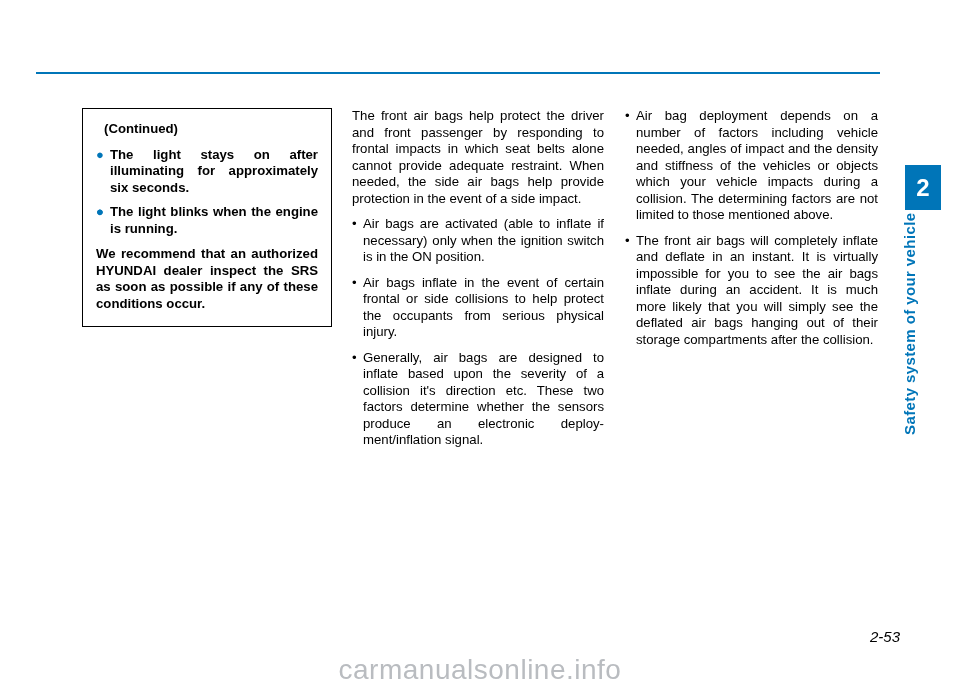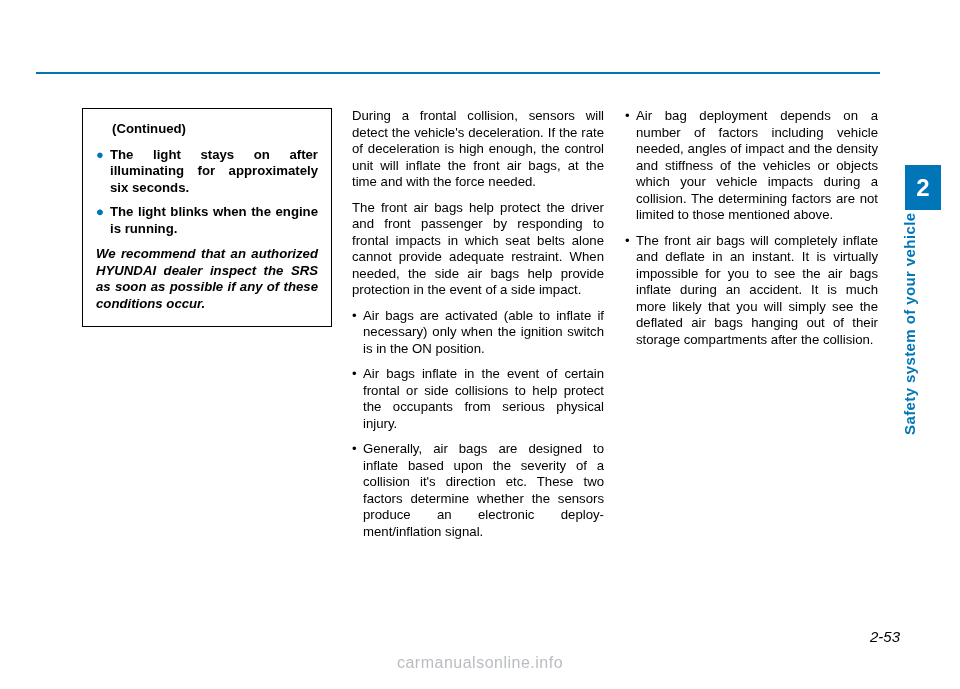--- a/index.html
+++ b/index.html
@@ -75,21 +75,21 @@
 
   .notebox {
     border: 1px solid #000000;
     box-sizing: border-box;
     width: 250px;
     padding: 12px 13px 14px 13px;
   }
   .nb-title {
     font-size: 13.2px;
     font-weight: bold;
-    margin: 0 0 9px 16px;
+    margin: 0 0 9px 8px;
     text-align: left;
   }
   .bullet-line {
     position: relative;
     padding-left: 14px;
     margin-bottom: 8px;
     font-weight: bold;
     text-align: justify;
   }
   .bullet-line .dot {
@@ -97,21 +97,20 @@
     left: 0;
     top: 0px;
     color: #0075b8;
     font-size: 13px;
     line-height: 16.5px;
   }
   .nb-final {
     font-weight: bold;
     text-align: justify;
     margin-top: 9px;
-    font-style: italic;
   }
 
   p.para {
     margin: 0 0 9px 0;
   }
   .li {
     position: relative;
     padding-left: 11px;
     margin-bottom: 9px;
     text-align: justify;
@@ -132,21 +131,21 @@
     font-size: 15px;
     color: #000000;
     font-style: italic;
   }
   .watermark {
     position: absolute;
     left: 0;
     top: 654px;
     width: 960px;
     text-align: center;
-    font-size: 16px;
+    font-size: 28px;
     color: #b9bcc0;
     letter-spacing: 0.5px;
   }
 </style>
 </head>
 <body>
 
 <div class="page">
 
   <div class="top-rule"></div>
@@ -170,21 +169,20 @@
       <div class="bullet-line">
         <span class="dot">●</span>
         <span>The light blinks when the engine is running.</span>
       </div>
 
       <div class="nb-final">We recommend that an authorized HYUNDAI dealer inspect the SRS as soon as possible if any of these conditions occur.</div>
     </div>
   </div>
 
   <div class="col col2">
-    <p class="para">During a frontal collision, sensors will detect the vehicle's deceleration. If the rate of deceleration is high enough, the control unit will inflate the front air bags, at the time and with the force needed.</p>
     <p class="para">The front air bags help protect the driver and front passenger by responding to frontal impacts in which seat belts alone cannot provide adequate restraint. When needed, the side air bags help provide protection in the event of a side impact.</p>
 
     <div class="li">
       <span class="d">•</span>
       <span>Air bags are activated (able to inflate if necessary) only when the ignition switch is in the ON position.</span>
     </div>
     <div class="li">
       <span class="d">•</span>
       <span>Air bags inflate in the event of certain frontal or side collisions to help protect the occupants from serious physical injury.</span>
     </div>

